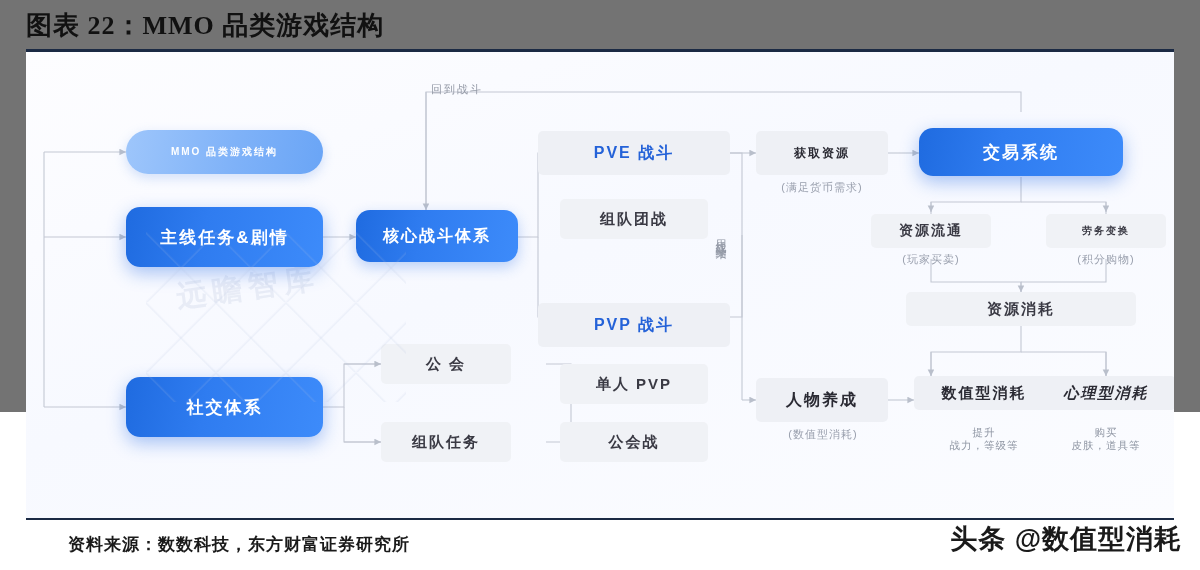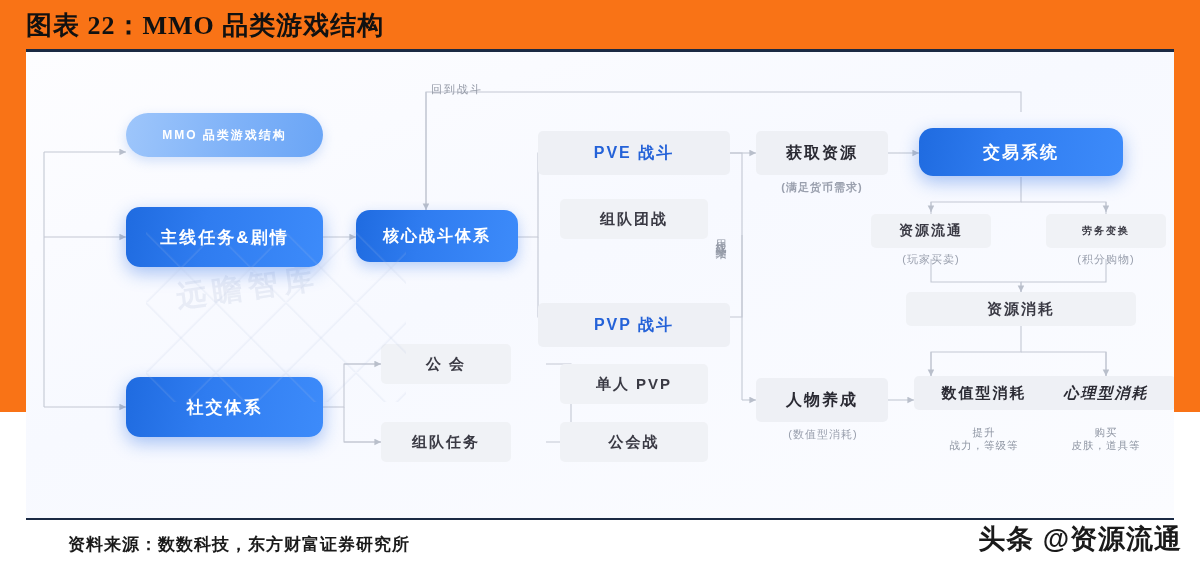--- a/index.html
+++ b/index.html
@@ -3,21 +3,21 @@
 <meta charset="utf-8">
 <style>
   * { box-sizing: border-box; margin: 0; padding: 0; }
   body {
     width: 1200px; height: 570px;
     background: #ffffff;
     font-family: "Liberation Sans", "DejaVu Sans", sans-serif;
     overflow: hidden;
     position: relative;
   }
-  #root { position: relative; width: 1200px; height: 412px; background: #f97316; }
+  #root { position: relative; width: 1200px; height: 412px; background: #737373; }
 
   
   .title {
     position: absolute; left: 26px; top: 8px;
     font-family: "Liberation Serif", "DejaVu Serif", serif;
     font-size: 26px; font-weight: 700; color: #111;
     letter-spacing: 1px; white-space: nowrap;
   }
   .rule-top {
     position: absolute; left: 26px; top: 49px;
@@ -177,21 +177,21 @@
         <path d="M905,300 L905,324"></path>
         <path d="M1080,300 L1080,324"></path>
 
         <path d="M862,348 L888,348"></path>
 
         <path d="M995,60 L995,40 L400,40 L400,160" marker-end="none"></path>
         <path d="M400,40 L400,158"></path>
       </g>
     </svg>
 
-    <div class="node pill" style="left:100px; top:61px; width:197px; height:44px; font-size:12px;">
+    <div class="node pill" style="left:100px; top:78px; width:197px; height:44px; font-size:10px;">
       <span>MMO 品类游戏结构</span>
     </div>
 
     <div class="node blue strong" style="left:100px; top:155px; width:197px; height:60px; font-size:17px;">
       <span>主线任务&amp;剧情</span>
     </div>
 
     <div class="node blue strong" style="left:100px; top:325px; width:197px; height:60px; font-size:17px;">
       <span>社交体系</span>
     </div>
@@ -221,24 +221,24 @@
     </div>
 
     <div class="node grey lite" style="left:534px; top:312px; width:148px; height:40px; font-size:15px;">
       <span>单人 PVP</span>
     </div>
 
     <div class="node grey lite" style="left:534px; top:370px; width:148px; height:40px; font-size:15px;">
       <span>公会战</span>
     </div>
 
-    <div class="node grey" style="left:730px; top:79px; width:132px; height:44px; font-size:16px;">
+    <div class="node grey" style="left:730px; top:79px; width:132px; height:44px; font-size:12px;">
       <span>获取资源</span>
     </div>
-    <div class="cap" style="left:730px; top:128px; width:132px;font-weight:bold;">
+    <div class="cap" style="left:730px; top:128px; width:132px;">
       <span>(满足货币需求)</span>
     </div>
 
     <div class="node blue strong" style="left:893px; top:76px; width:204px; height:48px; font-size:17px;">
       <span>交易系统</span>
     </div>
 
     <div class="node grey lite" style="left:845px; top:162px; width:120px; height:34px; font-size:14px;">
       <span>资源流通</span>
     </div>
@@ -285,15 +285,15 @@
     </div>
 
     <div class="vlabel" style="left:688px; top:178px;">
       <span>用线战斗结果</span>
     </div>
 
   </div>
 
   <div class="rule-bottom"></div>
   <div class="source">资料来源：数数科技，东方财富证券研究所</div>
-  <div class="watermark">头条 @资源流通</div>
+  <div class="watermark">头条 @数值型消耗</div>
 
 </div>
 
 </body></html>

